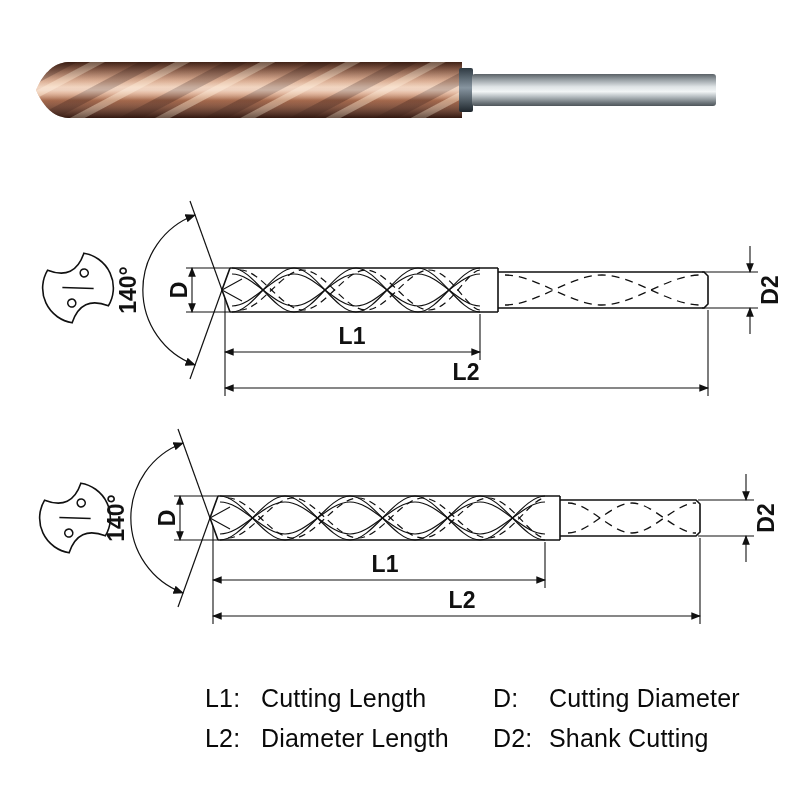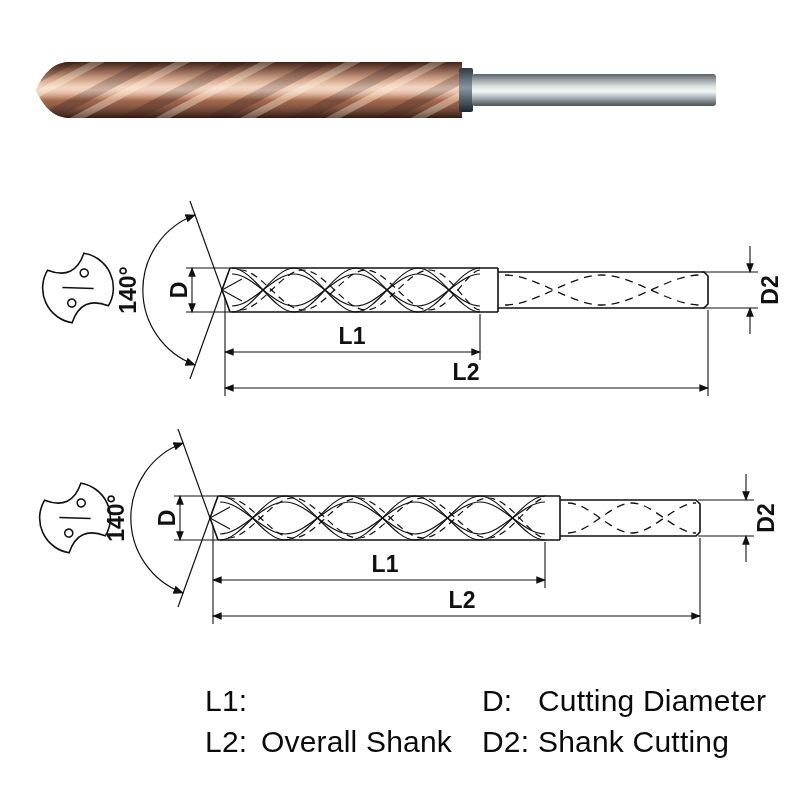--- a/index.html
+++ b/index.html
@@ -3,21 +3,21 @@
 <meta charset="utf-8">
 <style>
   html,body{margin:0;padding:0;background:#fff;}
   .page{position:relative;width:800px;height:800px;background:#ffffff;overflow:hidden;
         font-family:"Liberation Sans", sans-serif;}
   .stage{position:absolute;left:0;top:0;}
   svg text{font-family:"Liberation Sans", sans-serif;}
   .dim-label{font-size:23px;font-weight:700;fill:#111;}
   .legend{position:absolute;left:205px;top:684px;display:grid;
           grid-template-columns:277px auto;row-gap:7px;column-gap:0;
-          font-size:30px;color:#0a0a0a;font-weight:400;letter-spacing:.2px;}
+          font-size:25px;color:#0a0a0a;font-weight:400;letter-spacing:.2px;gap:11px;}
   .legend-item{display:flex;align-items:baseline;}
   .legend-key{display:inline-block;min-width:56px;}
 </style>
 </head>
 <body>
 
 <div class="page">
 
 <svg class="stage" width="800" height="800" viewBox="0 0 800 800">
   <defs>
@@ -206,28 +206,29 @@
       <line x1="746" y1="474" x2="746" y2="500" marker-end="url(#arr)"></line>
       <line x1="746" y1="562" x2="746" y2="536" marker-end="url(#arr)"></line>
       <text class="dim-label" x="768" y="518" text-anchor="middle" dominant-baseline="middle" stroke="none" transform="rotate(-90 768 518)">D2</text>
     </g>
   </g>
 </svg>
 
 <div class="legend">
   <div class="legend-item">
     <span class="legend-key">L1:</span>
+    <span class="legend-text">Cutting Length</span>
   </div>
   <div class="legend-item">
     <span class="legend-key">D:</span>
     <span class="legend-text">Cutting Diameter</span>
   </div>
   <div class="legend-item">
     <span class="legend-key">L2:</span>
-    <span class="legend-text">Overall Shank</span>
+    <span class="legend-text">Diameter Length</span>
   </div>
   <div class="legend-item">
     <span class="legend-key">D2:</span>
     <span class="legend-text">Shank Cutting</span>
   </div>
 </div>
 
 </div>
 
 </body></html>

